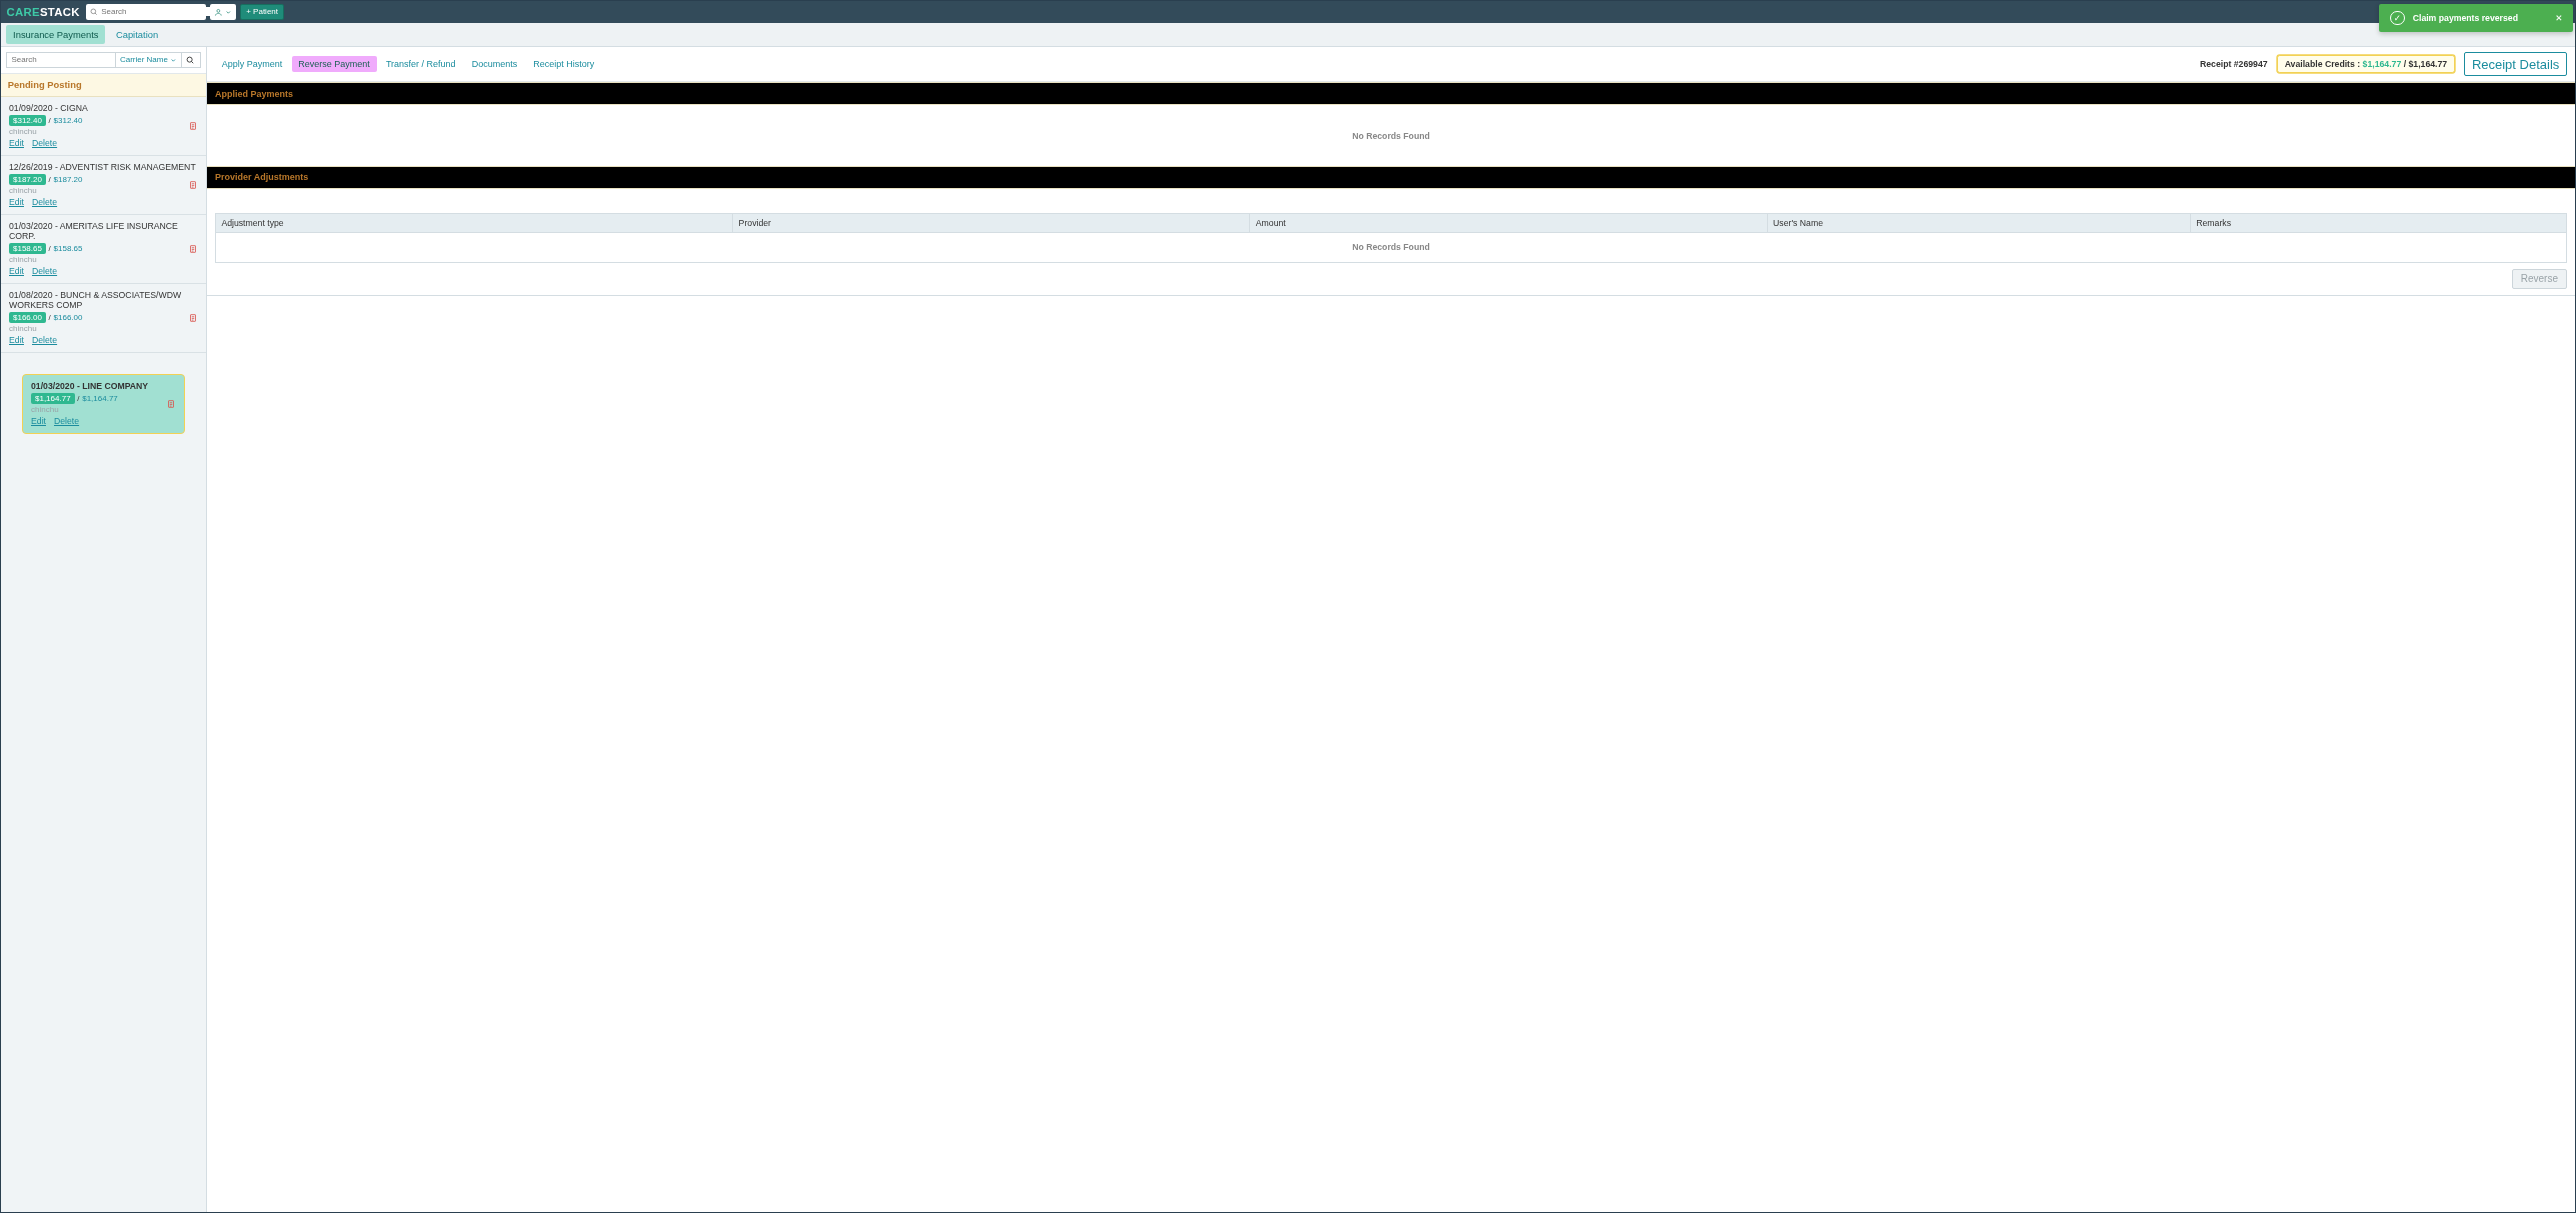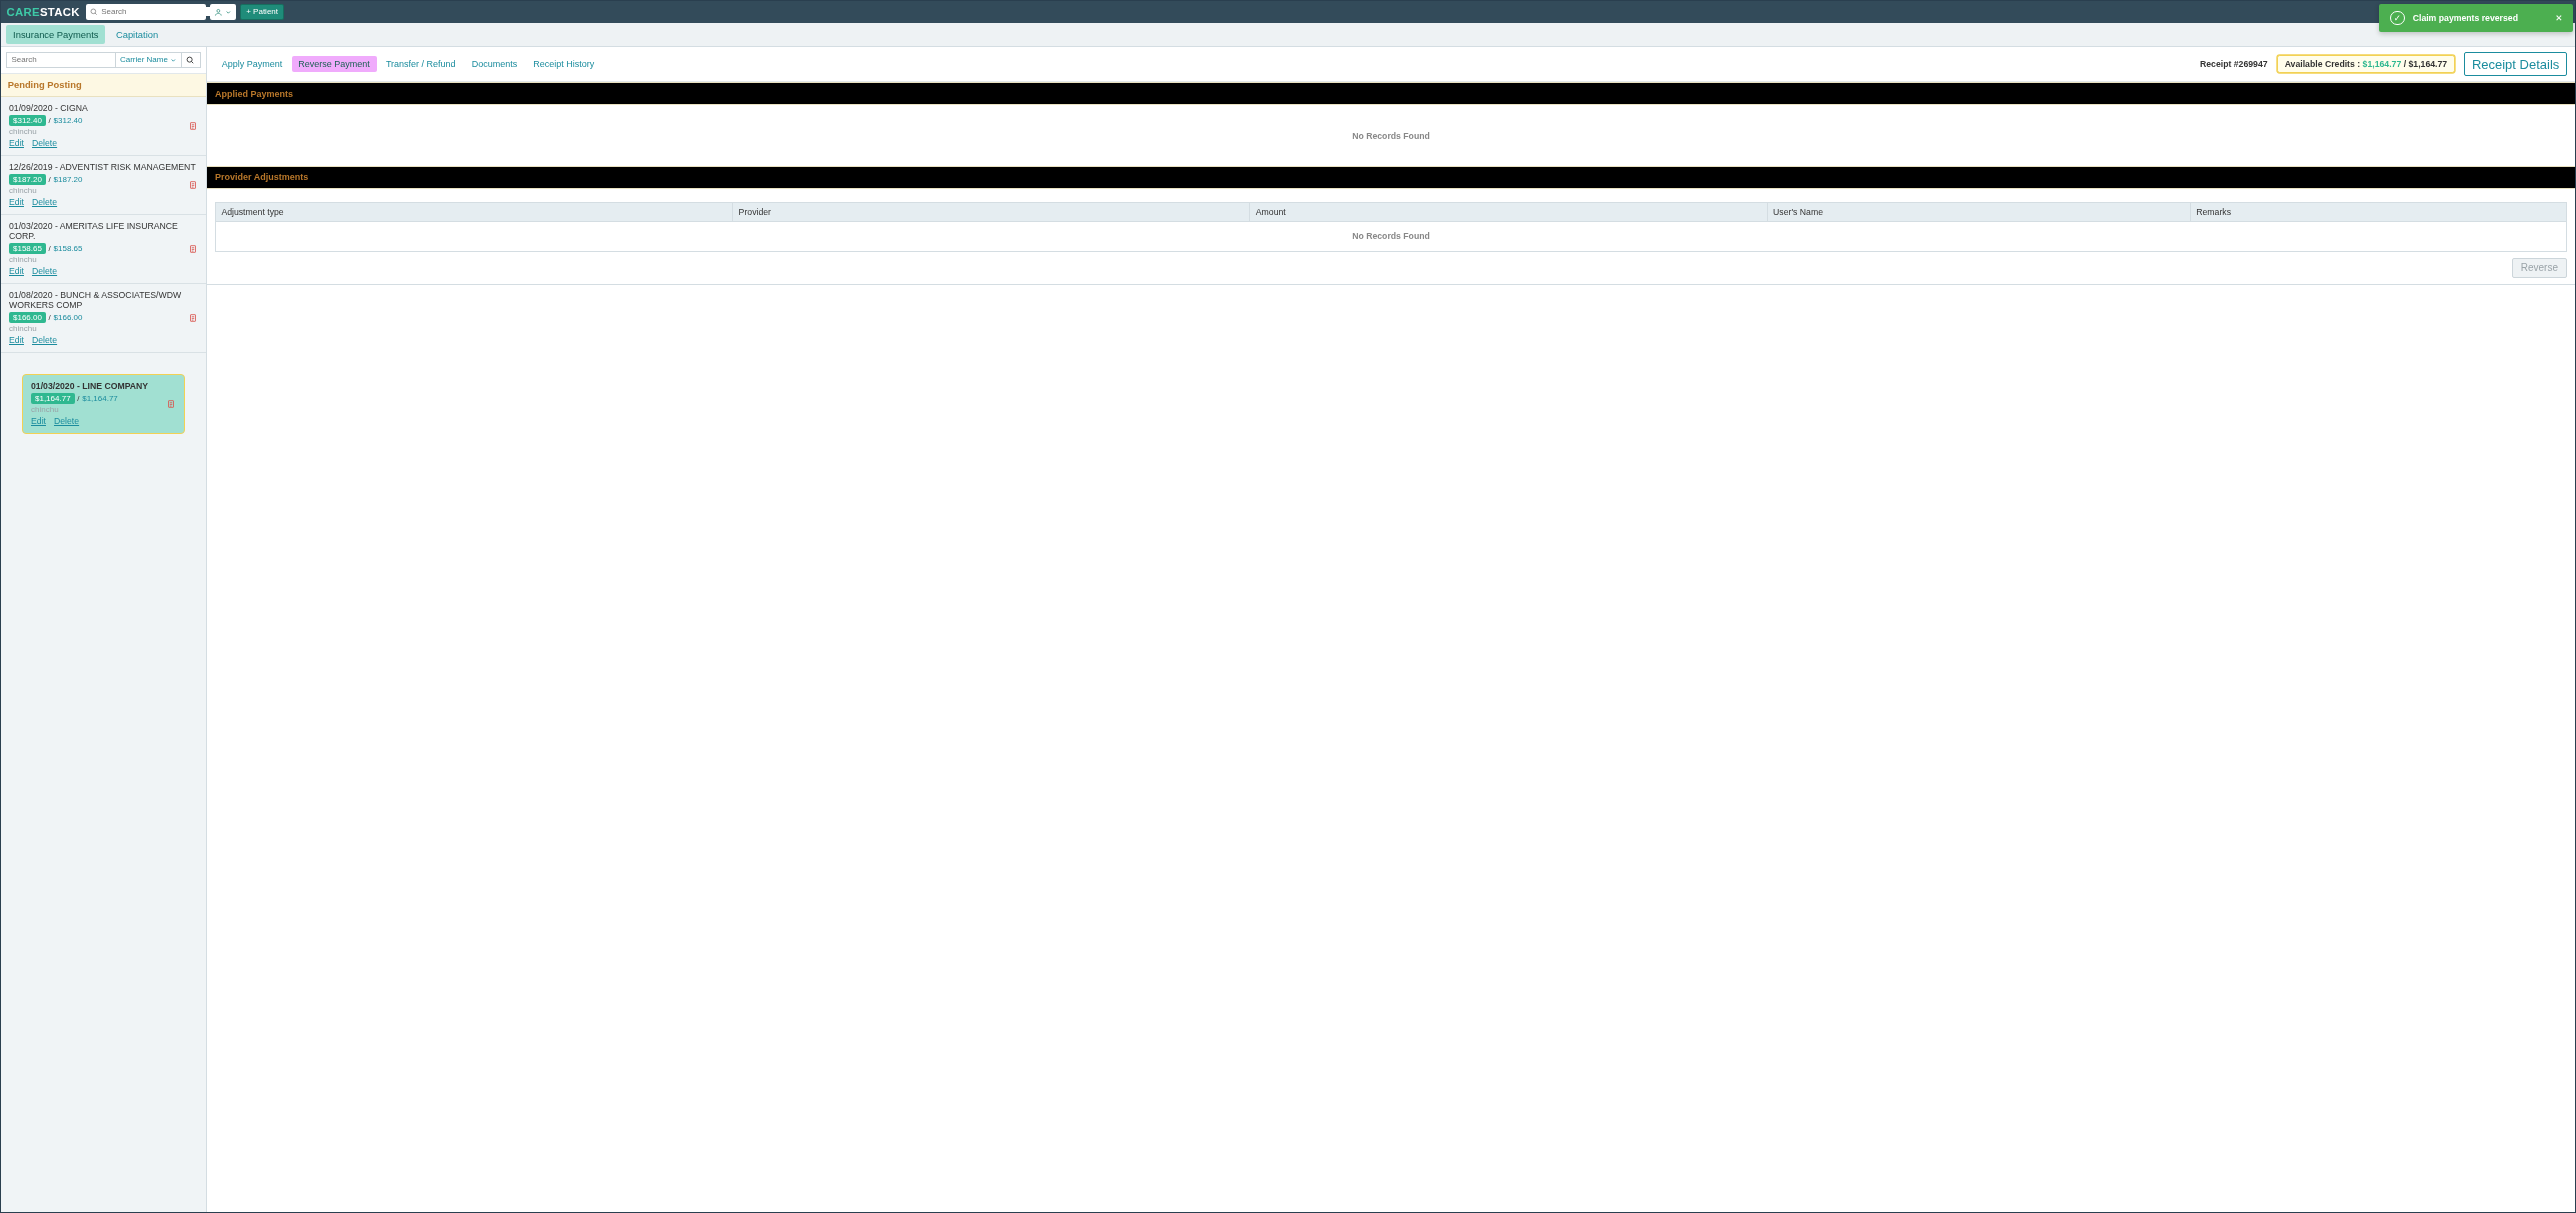--- a/index.html
+++ b/index.html
@@ -332,21 +332,21 @@
   }
   .no-records {
     text-align: center;
     color: #888;
     padding: 25.4px 0;
     font-size: 8.7px;
     font-weight: 600;
   }
 
   .adj-table-wrap {
-    padding: 13px 8px 4px;
+    padding: 24px 8px 4px;
   }
   .adj-table {
     width: 100%;
     border-collapse: collapse;
     border: 0.7px solid #d4dde2;
   }
   .adj-table th {
     text-align: left;
     font-weight: 400;
     font-size: 8.7px;

